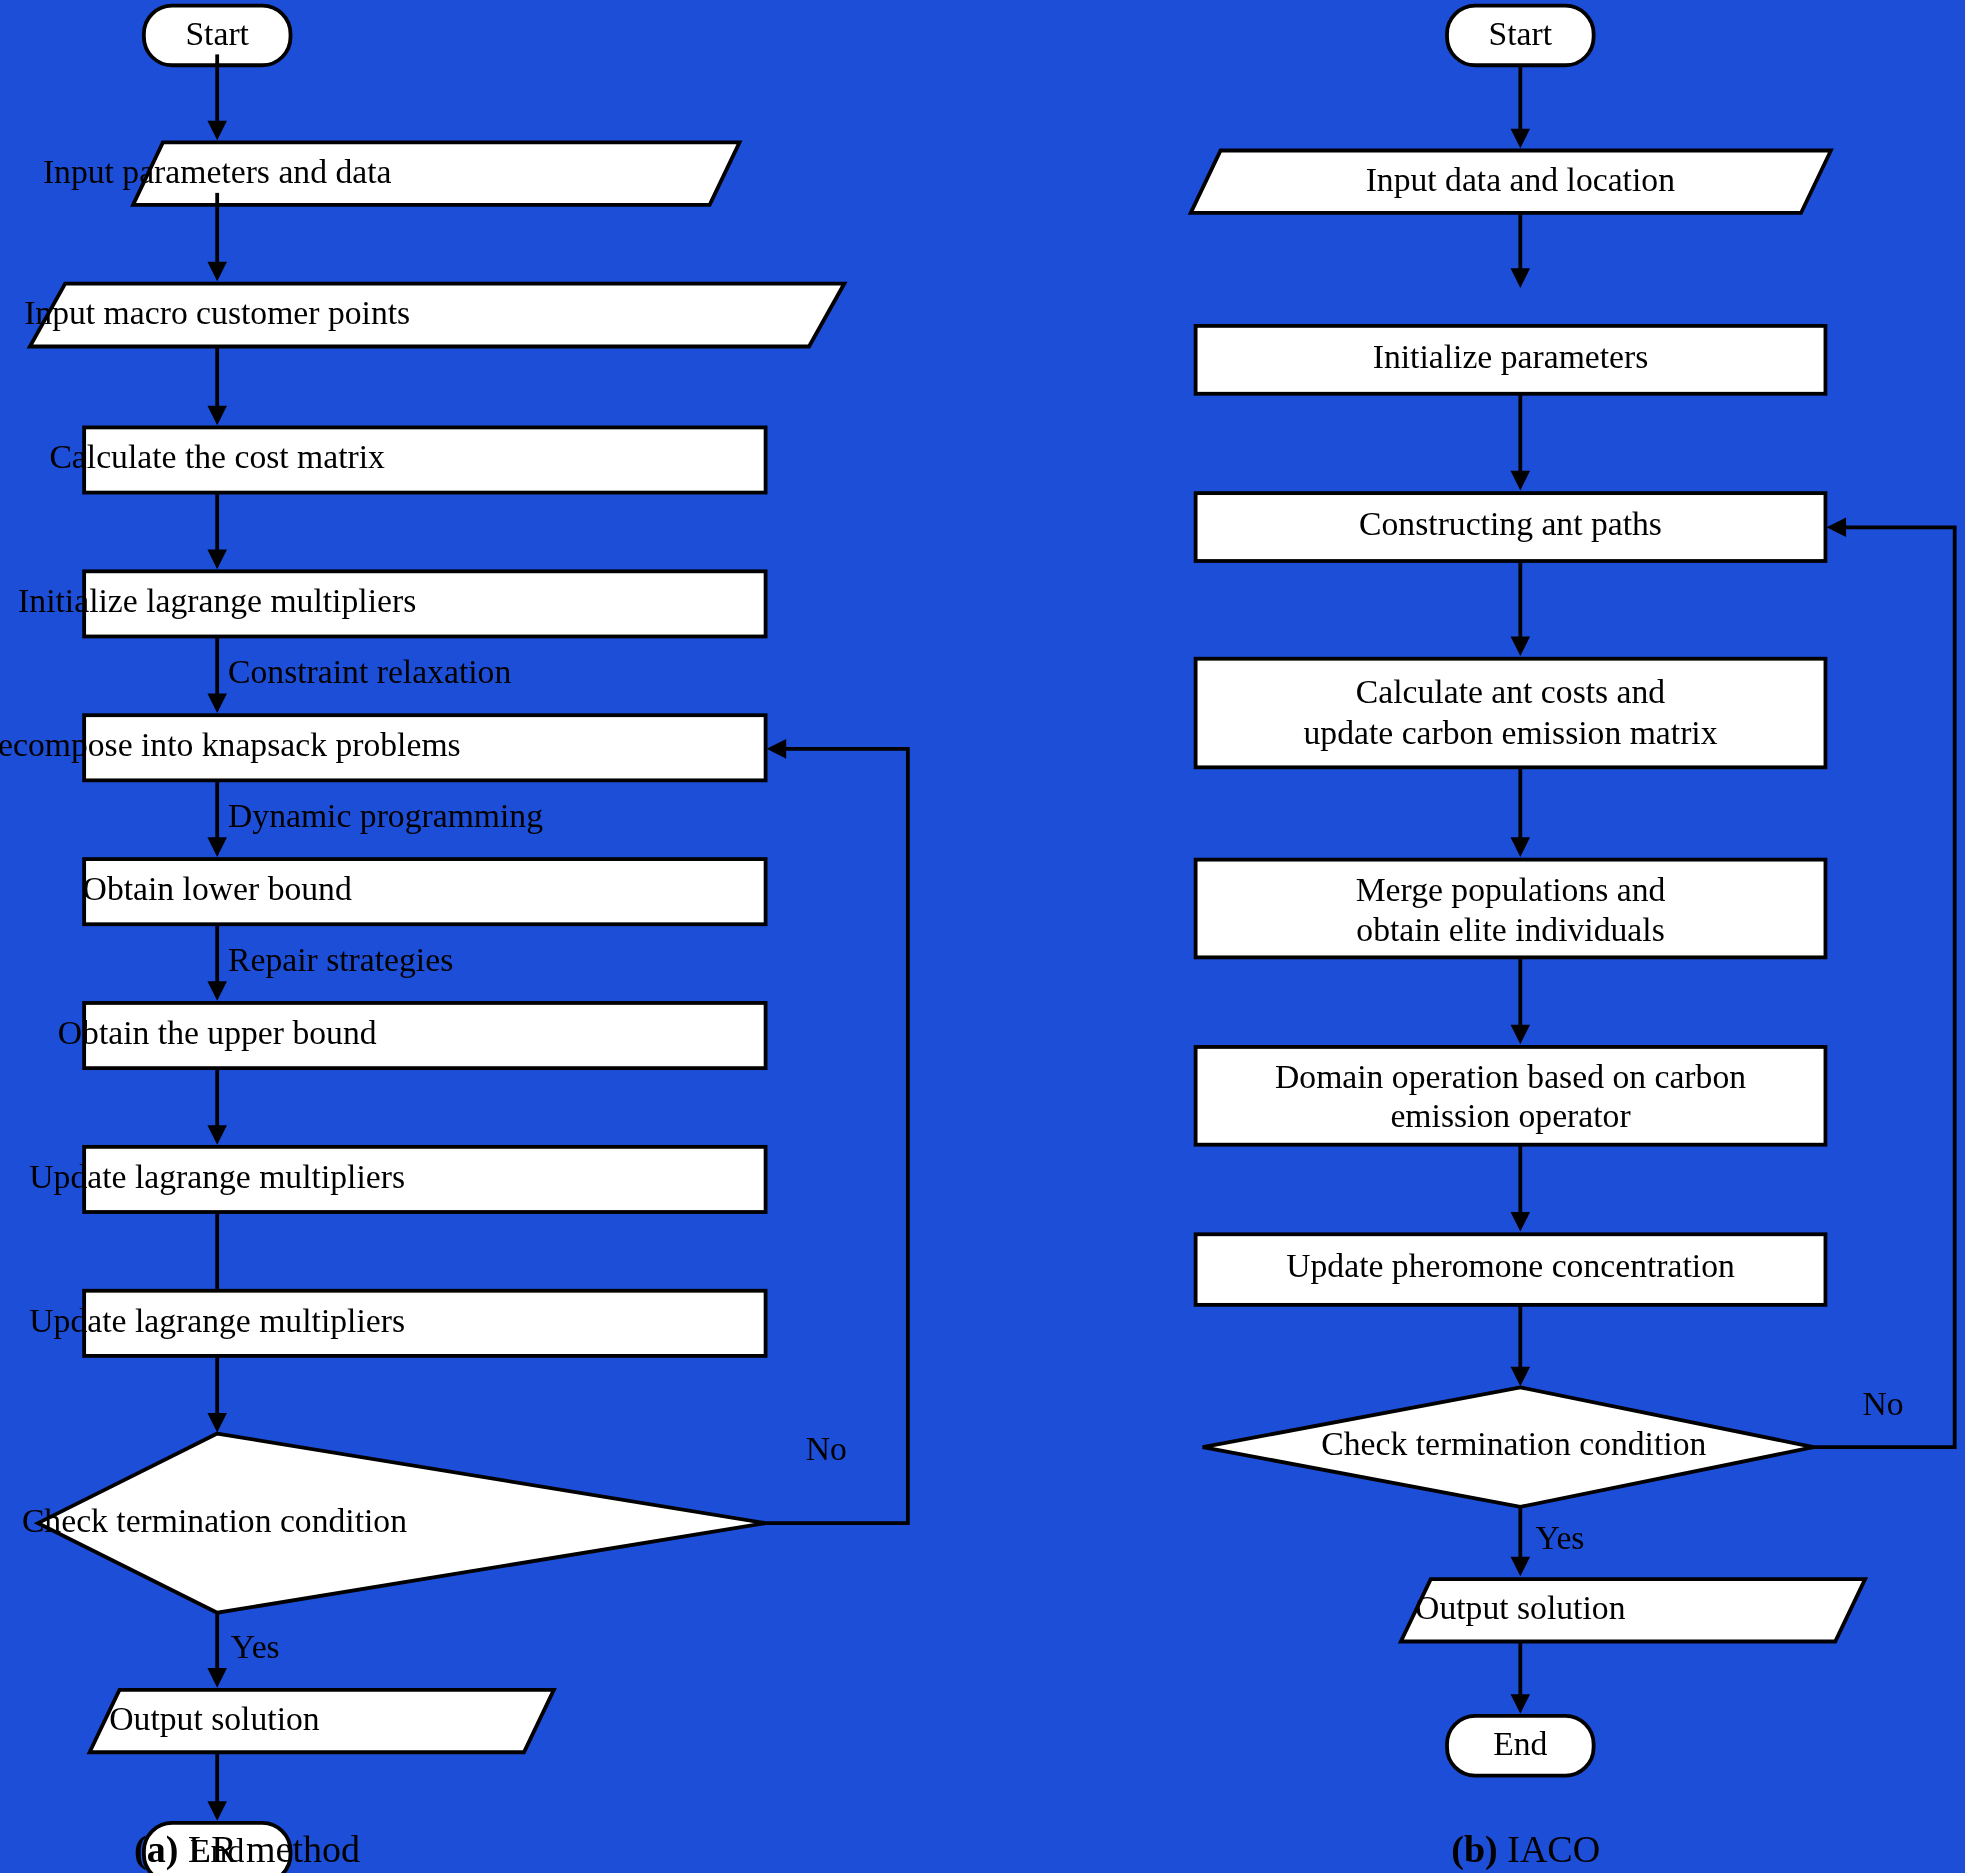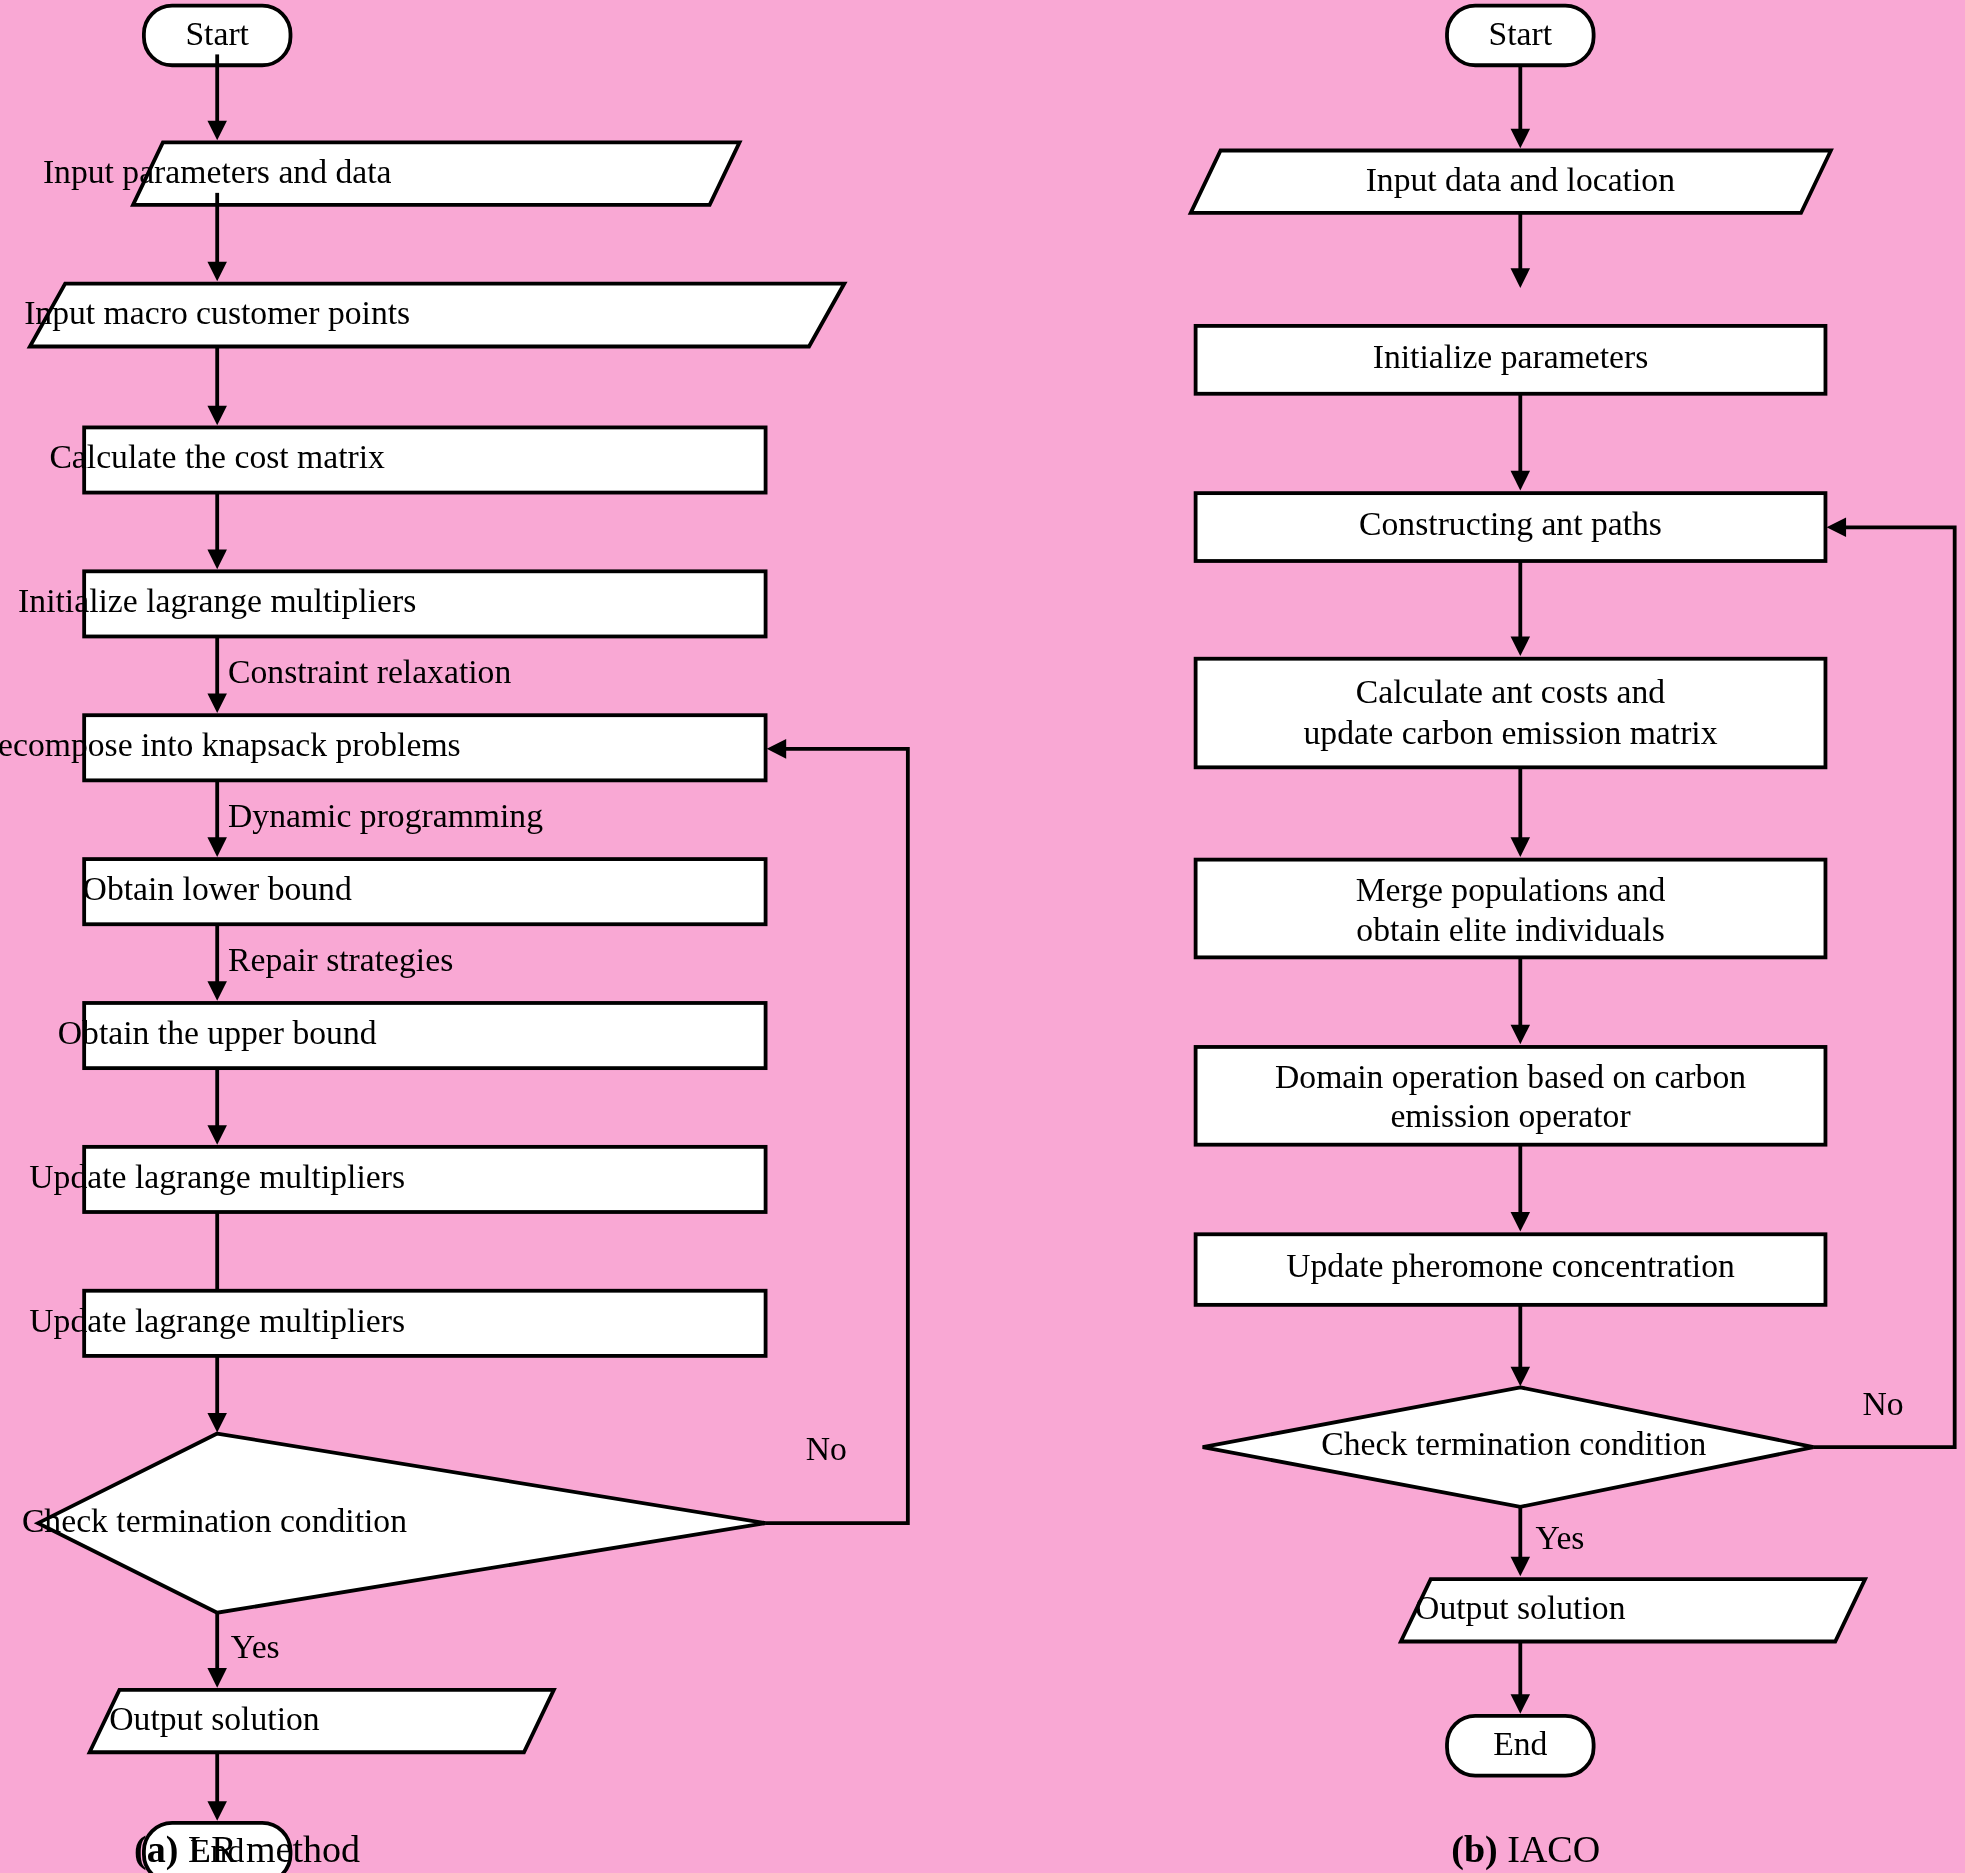--- a/index.html
+++ b/index.html
@@ -1,20 +1,20 @@
 <!DOCTYPE html>
 <html style="font-size:8.7px"><head>
 <meta charset="utf-8">
 <style>
   html,body{margin:0;padding:0;background:#ffffff;}
   #root{
     position:relative;
     width:1965px;
     height:1874px;
-    background:#f9a8d4;
+    background:#1d4ed8;
     font-family:"Liberation Serif", serif;
     overflow:hidden;
   }
   svg.flow{position:absolute;left:0;top:0;width:1965px;height:1874px;}
   .shape{fill:#ffffff;stroke:#000000;stroke-width:7;}
   .edge{fill:none;stroke:#000000;stroke-width:7;stroke-linecap:butt;}
   .arrowhead{fill:#000000;stroke:none;}
   text{font-family:"Liberation Serif", serif;fill:#000000;}
   .node-label{font-size:62px;text-anchor:middle;dominant-baseline:middle;}
   .edge-label{font-size:62px;text-anchor:start;dominant-baseline:middle;}

